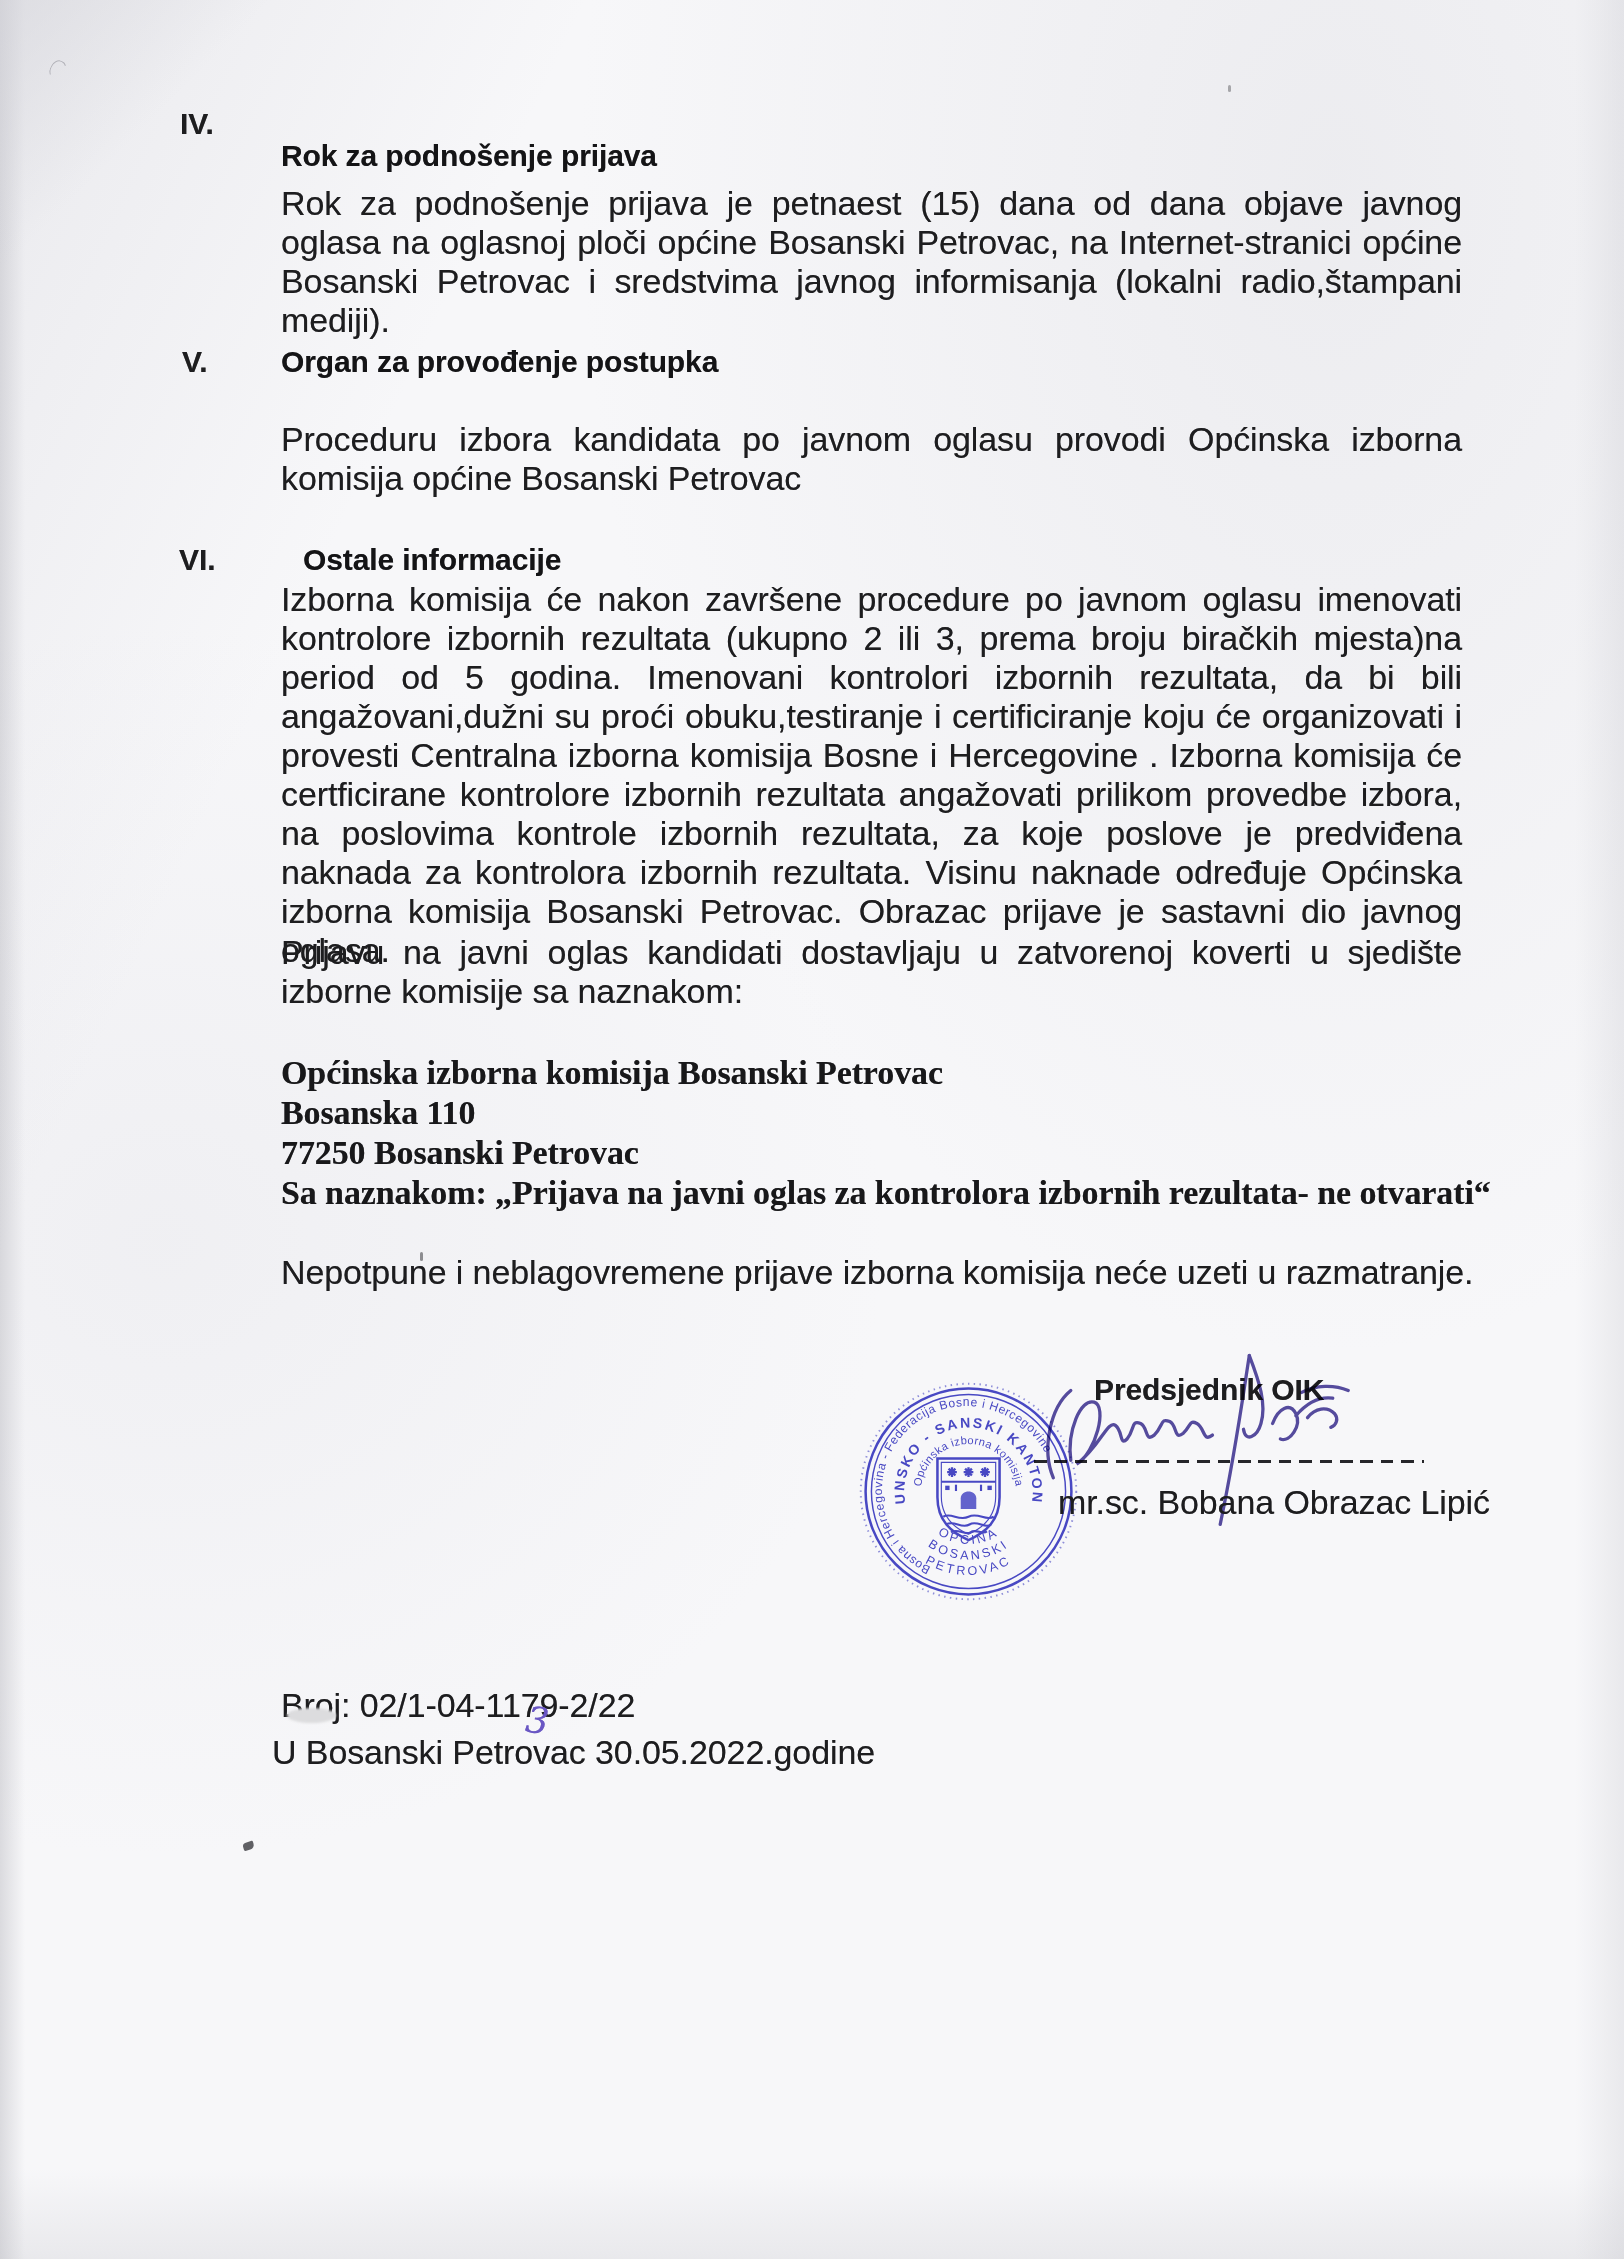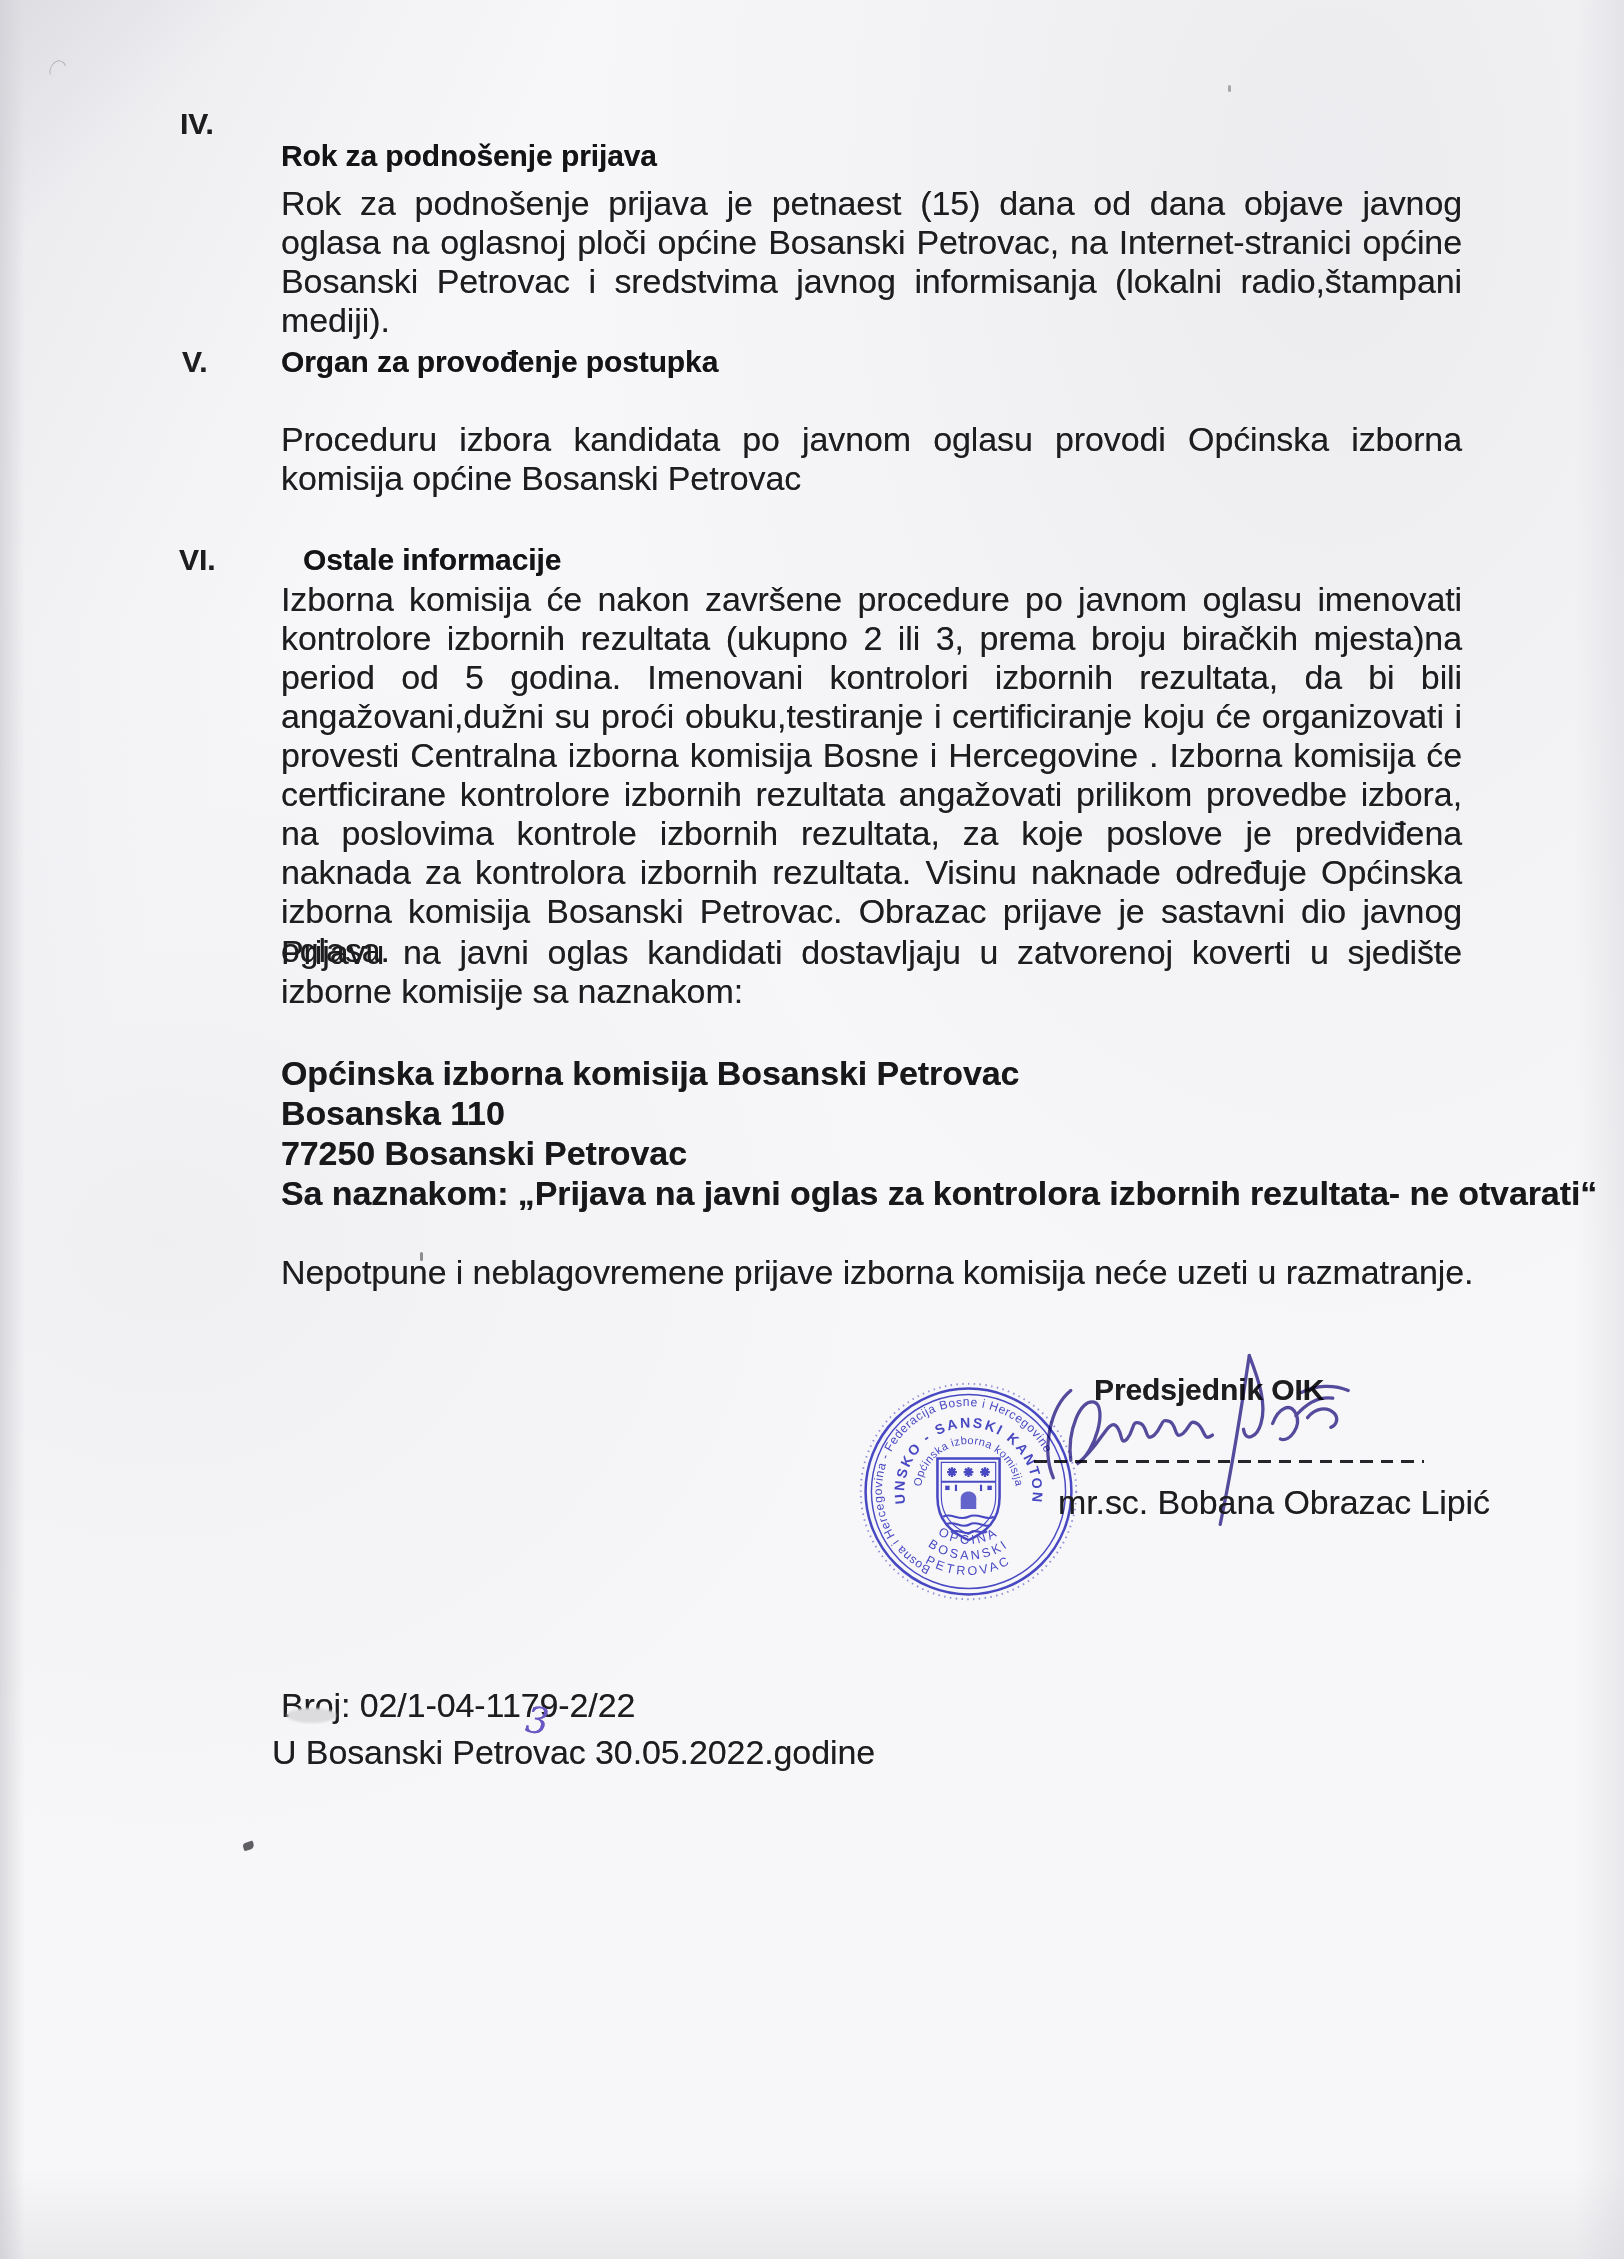--- a/index.html
+++ b/index.html
@@ -67,21 +67,21 @@
 
   <div class="txt numeral" style="left:182px;top:342px;">V.</div>
   <div class="txt para" style="left:281px;top:420px;">Proceduru izbora kandidata po javnom oglasu provodi Općinska izborna komisija općine Bosanski Petrovac</div>
   <div class="txt heading" style="left:281px;top:342px;">Organ za provođenje postupka</div>
 
   <div class="txt numeral" style="left:179px;top:540px;">VI.</div>
   <div class="txt heading" style="left:281px;top:540px;margin-left:22px;">Ostale informacije</div>
   <div class="txt para" style="left:281px;top:580px;">Izborna komisija će nakon završene procedure po javnom oglasu imenovati kontrolore izbornih rezultata (ukupno 2 ili 3, prema broju biračkih mjesta)na period od 5 godina. Imenovani kontrolori  izbornih rezultata, da bi bili angažovani,dužni su proći obuku,testiranje i certificiranje koju će organizovati i provesti Centralna izborna komisija Bosne i Hercegovine . Izborna komisija će certficirane  kontrolore izbornih rezultata angažovati prilikom provedbe izbora, na poslovima kontrole izbornih rezultata, za koje poslove je predviđena naknada za kontrolora izbornih rezultata. Visinu naknade određuje Općinska izborna komisija Bosanski Petrovac. Obrazac prijave je sastavni dio javnog oglasa.</div>
   <div class="txt para" style="left:281px;top:933px;">Prijavu na javni oglas kandidati dostavljaju u zatvorenoj koverti u sjedište izborne komisije sa naznakom:</div>
 
-  <div class="txt bold-block" style="left:281px;top:1053px;">
+  <div class="txt bold-block" style="left:281px;top:1053px;font-family:Liberation Serif, serif;">
     <div>Općinska izborna komisija Bosanski Petrovac</div>
     <div>Bosanska 110</div>
     <div>77250 Bosanski Petrovac</div>
     <div>Sa naznakom: „Prijava na javni oglas za kontrolora izbornih rezultata- ne otvarati“</div>
   </div>
 
   <div class="txt" style="left:281px;top:1253px;">Nepotpune i neblagovremene prijave izborna komisija neće uzeti u razmatranje.</div>
 
   <div class="txt sig-title" style="left:1094px;top:1370px;">Predsjednik OIK</div>
   <div class="dash-line" style="left:1034px;top:1460px;width:390px;"></div>

